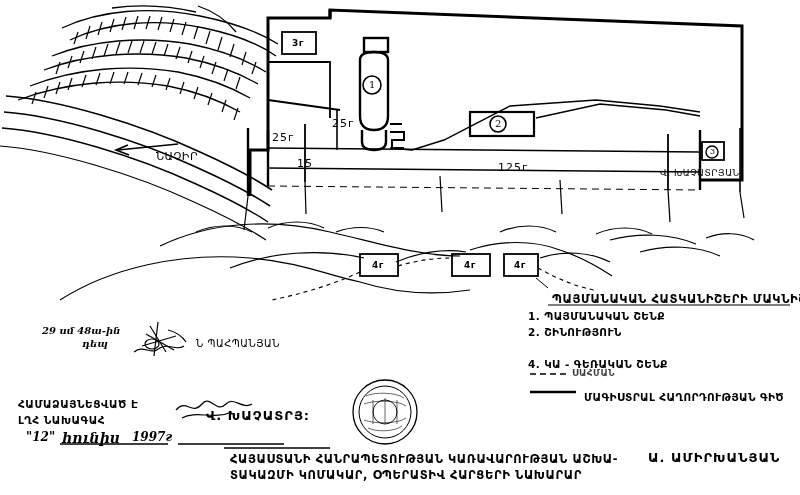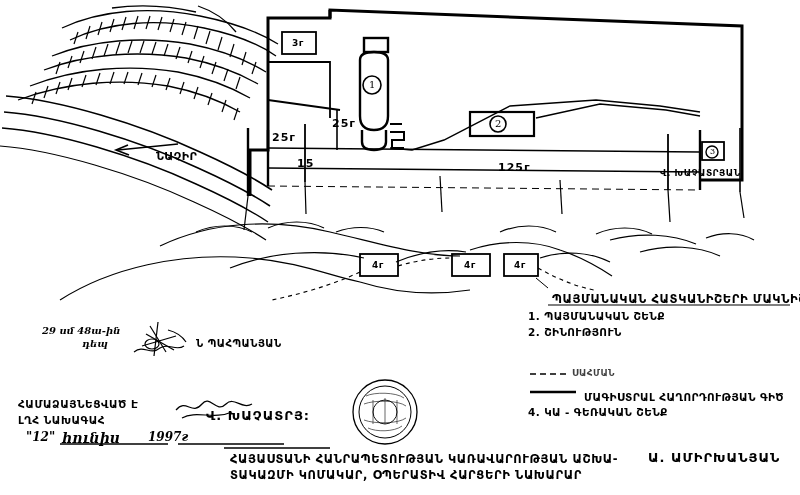--- a/index.html
+++ b/index.html
@@ -25,31 +25,31 @@
     height: 495px;
   }
   .ov {
     position: absolute;
     white-space: nowrap;
     color: #000;
   }
   
   .arm {
     font-family: "DejaVu Sans", sans-serif;
-    font-weight: bold;
+    font-weight: normal;
     letter-spacing: 0.5px;
   }
   .hand {
     font-family: "DejaVu Serif", serif;
     font-style: italic;
   }
   .meas {
     font-family: "DejaVu Sans", sans-serif;
     font-size: 11px;
-    font-weight: bold;
+    font-weight: normal;
     letter-spacing: 1px;
   }
   .legend-title {
     font-size: 11.5px;
     font-weight: bold;
     letter-spacing: 0.6px;
   }
   .legend-item {
     font-size: 10.5px;
     font-weight: bold;
@@ -344,31 +344,31 @@
   <div class="ov legend-title arm" style="left:552px; top:292px;">ՊԱՅՄԱՆԱԿԱՆ  ՀԱՏԿԱՆԻՇԵՐԻ  ՄԱԿՆԻՇԵՐ</div>
 
   <div class="ov legend-item arm" style="left:528px; top:310px;">
     <span>1.</span>
     <span>ՊԱՅՄԱՆԱԿԱՆ  ՇԵՆՔ</span>
   </div>
   <div class="ov legend-item arm" style="left:528px; top:326px;">
     <span>2.</span>
     <span>ՇԻՆՈՒԹՅՈՒՆ</span>
   </div>
-  <div class="ov legend-item arm" style="left:528px; top:358px;margin-top:48px;">
+  <div class="ov legend-item arm" style="left:528px; top:358px;">
     <span>4.</span>
     <span>ԿԱ - ԳԵՌԱԿԱՆ  ՇԵՆՔ</span>
   </div>
   <div class="ov legend-item arm" style="left:572px; top:368px; font-size:9px; opacity:0.75;">ՍԱՀՄԱՆ</div>
   <div class="ov legend-item arm" style="left:584px; top:367px;margin-top:24px;">ՄԱԳԻՍՏՐԱԼ  ՀԱՂՈՐԴՈՒԹՅԱՆ  ԳԻԾ</div>
 
   <div class="ov approve-line arm" style="left:18px; top:398px;">ՀԱՄԱՁԱՅՆԵՑՎԱԾ Է</div>
   <div class="ov approve-line arm" style="left:18px; top:414px;">ԼՂՀ  ՆԱԽԱԳԱՀ</div>
   <div class="ov name-big arm" style="left:206px; top:408px;">Վ. ԽԱՉԱՏՐՅ:</div>
   <div class="ov hand" style="left:26px; top:430px; font-size:12px; font-weight:bold;">"12"</div>
   <div class="ov hand" style="left:62px; top:430px; font-size:14px; font-weight:bold;">հունիս</div>
-  <div class="ov hand" style="left:148px; top:430px; font-size:12px; font-weight:bold;">1997г</div>
+  <div class="ov hand" style="left:132px; top:430px; font-size:12px; font-weight:bold;">1997г</div>
 
   <div class="ov footer-line arm" style="left:230px; top:452px;">ՀԱՅԱՍՏԱՆԻ  ՀԱՆՐԱՊԵՏՈՒԹՅԱՆ  ԿԱՌԱՎԱՐՈՒԹՅԱՆ  ԱՇԽԱ-</div>
   <div class="ov footer-line arm" style="left:230px; top:468px;">ՏԱԿԱԶՄԻ  ԿՈՄԱԿԱՐ,  ՕՊԵՐԱՏԻՎ  ՀԱՐՑԵՐԻ  ՆԱԽԱՐԱՐ</div>
   <div class="ov name-big arm" style="left:648px; top:450px;">Ա.  ԱՄԻՐԽԱՆՅԱՆ</div>
 
 </div>
 
 </body></html>

